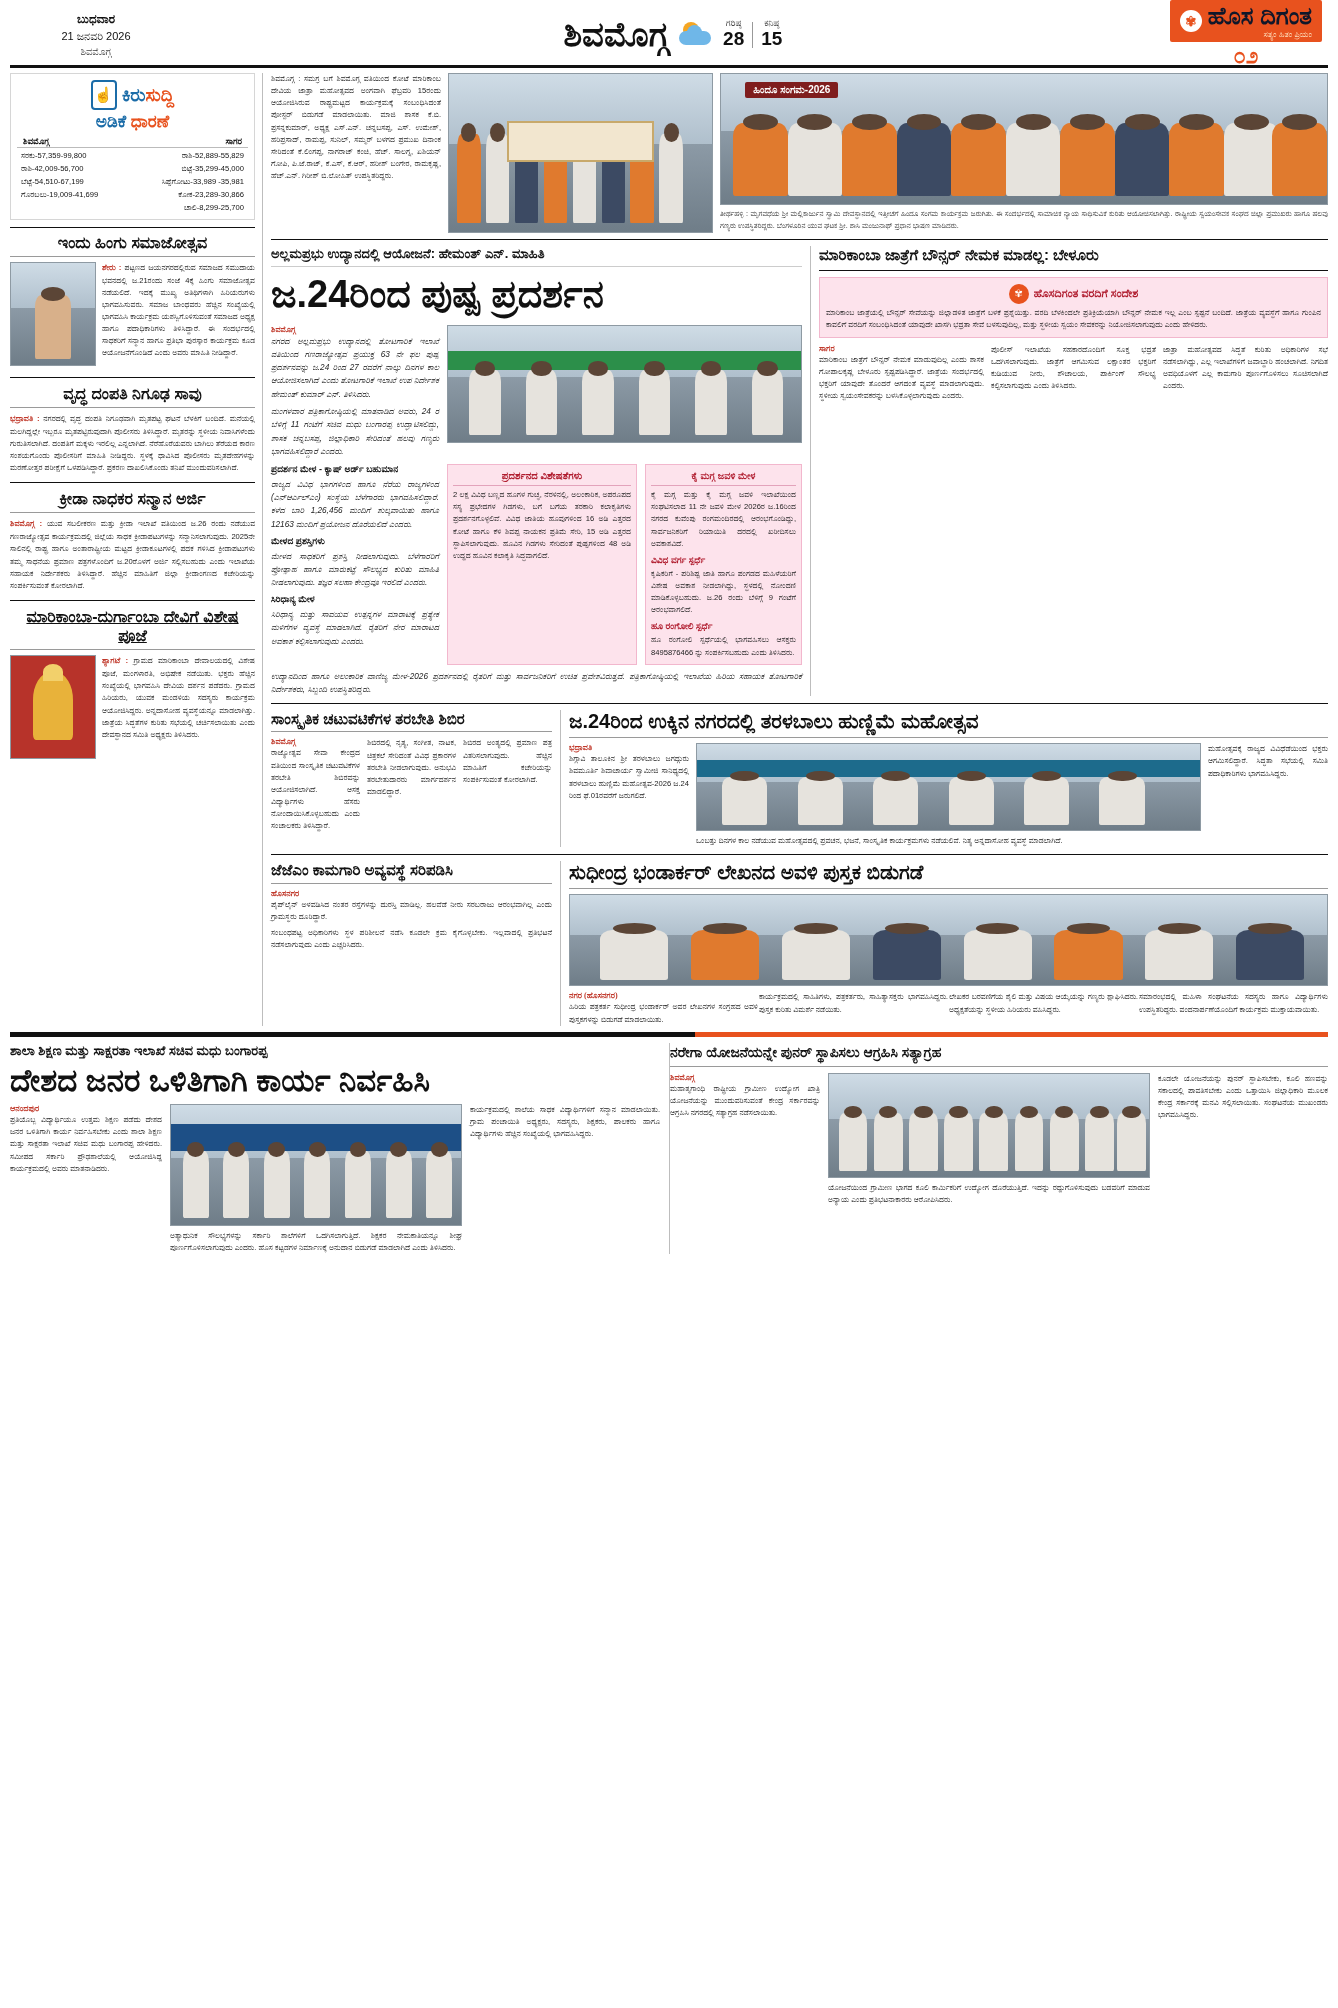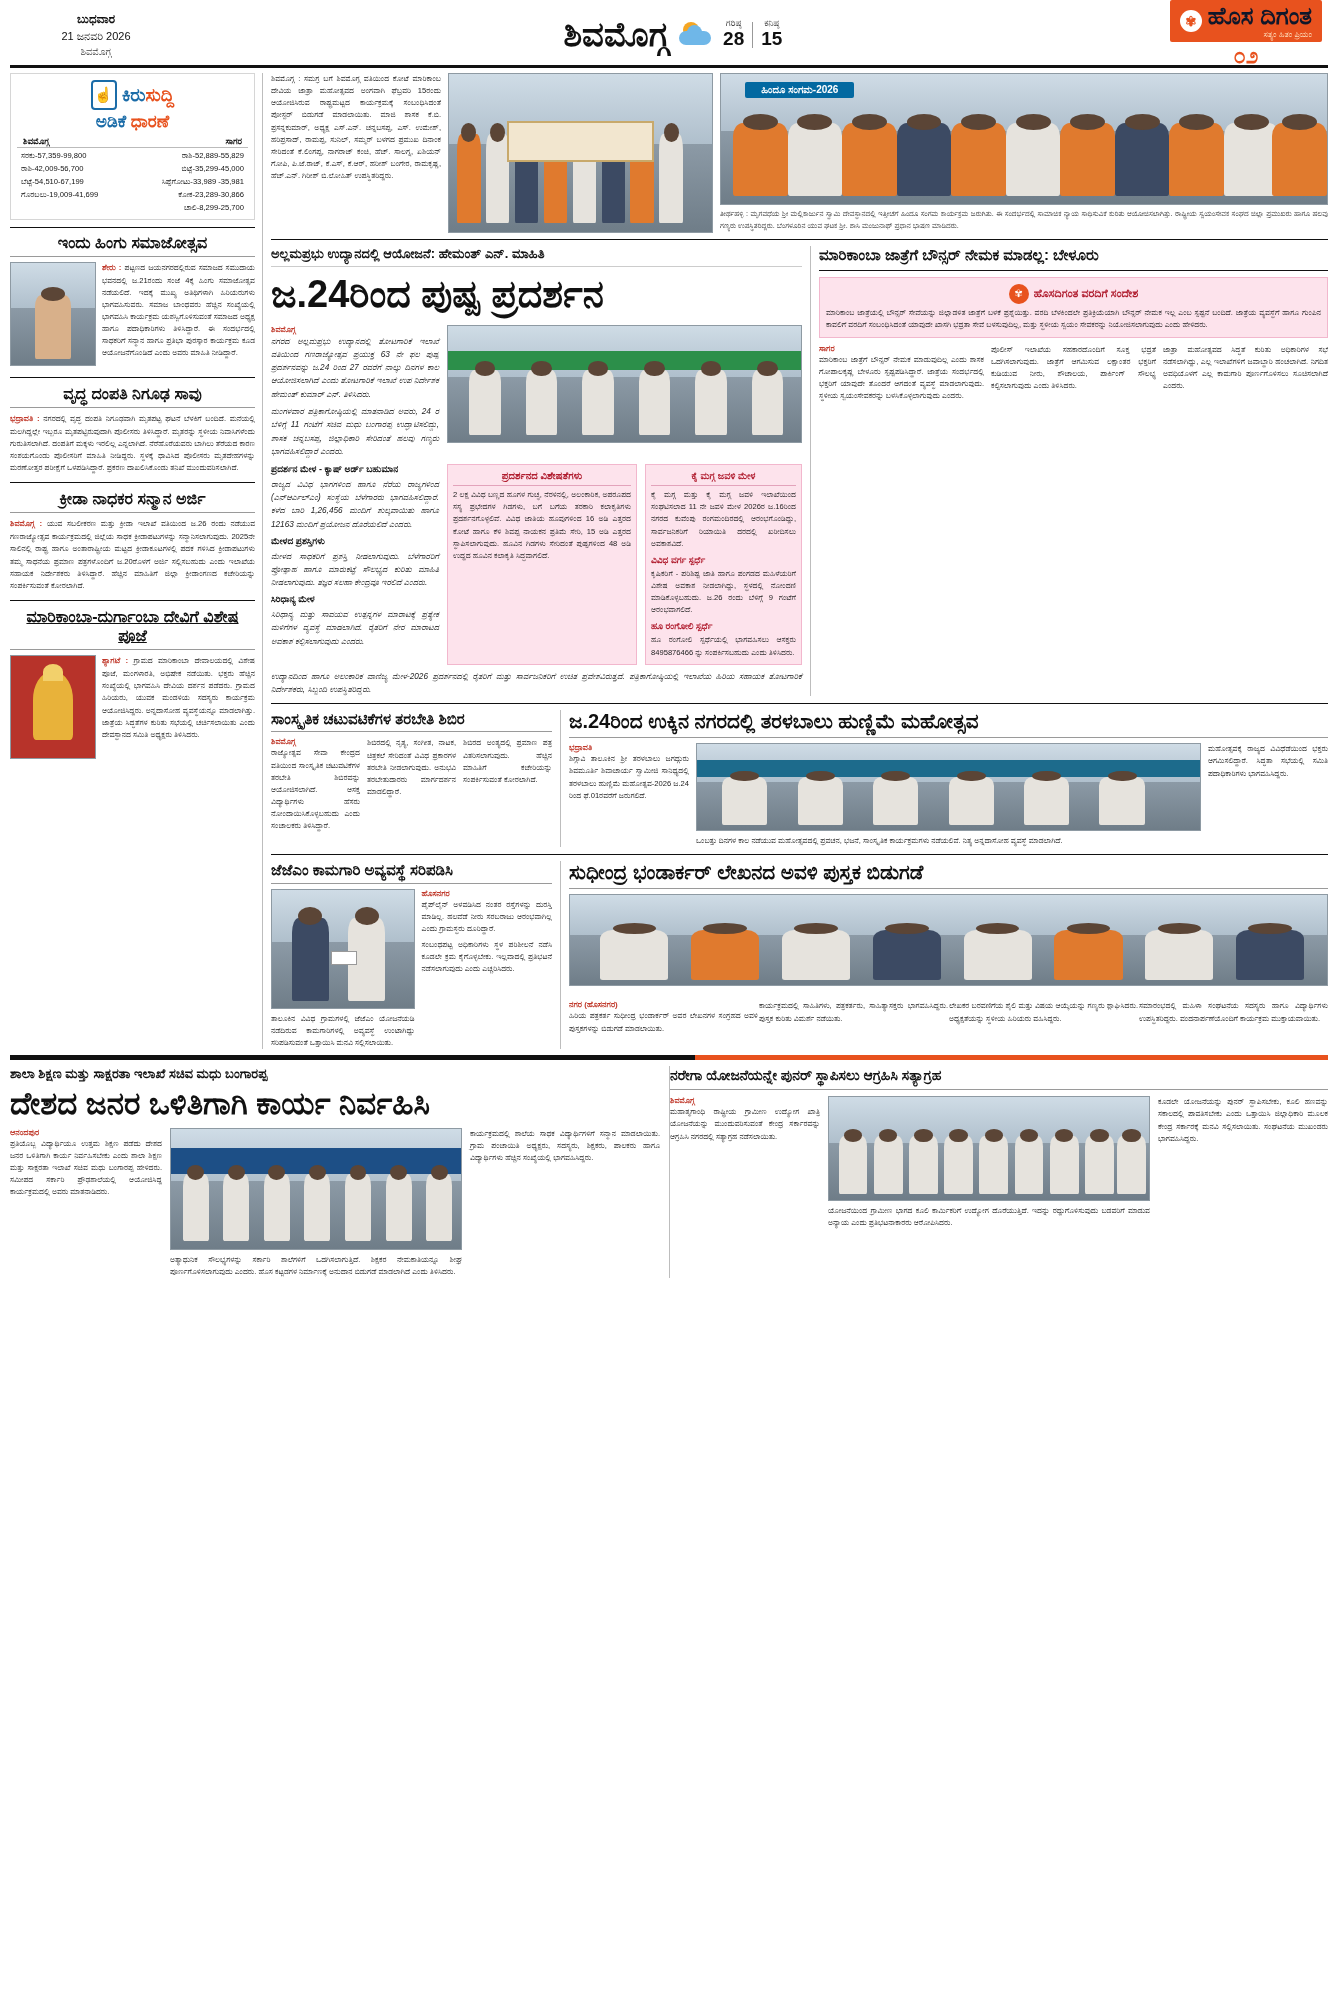--- a/index.html
+++ b/index.html
@@ -220,21 +220,21 @@
           <div class="p w" style="left:47%"></div>
             <div class="p b" style="left:58%"></div>
           <div class="p o" style="left:69%"></div>
             <div class="p w" style="left:80%"></div>
           <div style="position:absolute;left:22%;top:30%;width:56%;height:26%;background:#f2e6cf;border:2px solid #c8a96b;"></div>
         </div>
         <div style="flex:1;">
           <div class="photo" style="width:100%;height:132px;">
             <div class="sky"></div>
               <div class="ground"></div>
-            <div style="position:absolute;left:4%;top:6%;padding:2px 16px;background:#0369a1;color:#fff;font-size:10px;font-weight:bold;border-radius:2px;">ಹಿಂದೂ ಸಂಗಮ-2026</div>
+            <div style="position:absolute;left:4%;top:6%;padding:2px 8px;background:#7f1d1d;color:#fff;font-size:10px;font-weight:bold;border-radius:2px;">ಹಿಂದೂ ಸಂಗಮ-2026</div>
             <div class="p o" style="left:2%"></div>
               <div class="p w" style="left:11%"></div>
             <div class="p o" style="left:20%"></div>
               <div class="p b" style="left:29%"></div>
             <div class="p o" style="left:38%"></div>
               <div class="p w" style="left:47%"></div>
             <div class="p o" style="left:56%"></div>
               <div class="p b" style="left:65%"></div>
             <div class="p o" style="left:74%"></div>
               <div class="p w" style="left:83%"></div>
@@ -377,30 +377,20 @@
       </div>
 
       <div class="rule" style="margin:7px 0 6px;"></div>
 
       <div style="display:flex; gap:8px;">
 
         <div style="width:290px;border-right:1px solid #bdbdbd;padding-right:8px;">
           <div class="hl" style="font-size:15px;">ಜೆಜೆಎಂ ಕಾಮಗಾರಿ ಅವ್ಯವಸ್ಥೆ ಸರಿಪಡಿಸಿ</div>
           <div class="thin" style="margin:4px 0 5px;"></div>
           <div style="display:flex;gap:7px;">
-            <div style="flex:1.1;">
-              <div class="photo" style="width:100%;height:120px;">
-                <div class="sky"></div>
-                  <div class="ground"></div>
-                <div class="p b" style="left:14%;width:26%;height:70%"></div>
-                <div class="p w" style="left:54%;width:26%;height:70%"></div>
-                <div style="position:absolute;left:42%;top:52%;width:18%;height:12%;background:#fff;border:1px solid #999;"></div>
-              </div>
-              <div class="tiny" style="margin-top:4px;">ತಾಲೂಕಿನ ವಿವಿಧ ಗ್ರಾಮಗಳಲ್ಲಿ ಜೆಜೆಎಂ ಯೋಜನೆಯಡಿ ನಡೆದಿರುವ ಕಾಮಗಾರಿಗಳಲ್ಲಿ ಅವ್ಯವಸ್ಥೆ ಉಂಟಾಗಿದ್ದು ಸರಿಪಡಿಸುವಂತೆ ಒತ್ತಾಯಿಸಿ ಮನವಿ ಸಲ್ಲಿಸಲಾಯಿತು.</div>
-            </div>
             <div style="flex:1;">
               <div class="byline">ಹೊಸನಗರ</div>
               <div class="tiny">ಪೈಪ್‌ಲೈನ್ ಅಳವಡಿಸಿದ ನಂತರ ರಸ್ತೆಗಳನ್ನು ದುರಸ್ತಿ ಮಾಡಿಲ್ಲ. ಹಲವೆಡೆ ನೀರು ಸರಬರಾಜು ಆರಂಭವಾಗಿಲ್ಲ ಎಂದು ಗ್ರಾಮಸ್ಥರು ದೂರಿದ್ದಾರೆ.</div>
               <div class="tiny" style="margin-top:4px;">ಸಂಬಂಧಪಟ್ಟ ಅಧಿಕಾರಿಗಳು ಸ್ಥಳ ಪರಿಶೀಲನೆ ನಡೆಸಿ ಕೂಡಲೇ ಕ್ರಮ ಕೈಗೊಳ್ಳಬೇಕು. ಇಲ್ಲವಾದಲ್ಲಿ ಪ್ರತಿಭಟನೆ ನಡೆಸಲಾಗುವುದು ಎಂದು ಎಚ್ಚರಿಸಿದರು.</div>
             </div>
           </div>
         </div>
 
         <div style="flex:1;">
           <div class="hl" style="font-size:20px;">ಸುಧೀಂದ್ರ ಭಂಡಾರ್ಕರ್ ಲೇಖನದ ಅವಳಿ ಪುಸ್ತಕ ಬಿಡುಗಡೆ</div>
@@ -410,21 +400,21 @@
               <div class="ground"></div>
             <div class="p w" style="left:4%"></div>
               <div class="p o" style="left:16%"></div>
             <div class="p w" style="left:28%"></div>
               <div class="p b" style="left:40%"></div>
             <div class="p w" style="left:52%"></div>
               <div class="p o" style="left:64%"></div>
             <div class="p w" style="left:76%"></div>
               <div class="p b" style="left:88%"></div>
           </div>
-          <div style="display:flex;gap:1px;margin-top:14px;">
+          <div style="display:flex;gap:1px;margin-top:5px;font-family:Liberation Serif, serif;">
             <div style="flex:1;">
               <div class="byline">ನಗರ (ಹೊಸನಗರ)</div>
               <div class="tiny">ಹಿರಿಯ ಪತ್ರಕರ್ತ ಸುಧೀಂದ್ರ ಭಂಡಾರ್ಕರ್ ಅವರ ಲೇಖನಗಳ ಸಂಗ್ರಹದ ಅವಳಿ ಪುಸ್ತಕಗಳನ್ನು ಬಿಡುಗಡೆ ಮಾಡಲಾಯಿತು.</div>
             </div>
             <div style="flex:1;">
                 <div class="tiny">ಕಾರ್ಯಕ್ರಮದಲ್ಲಿ ಸಾಹಿತಿಗಳು, ಪತ್ರಕರ್ತರು, ಸಾಹಿತ್ಯಾಸಕ್ತರು ಭಾಗವಹಿಸಿದ್ದರು. ಪುಸ್ತಕ ಕುರಿತು ವಿಮರ್ಶೆ ನಡೆಯಿತು.</div>
               </div>
             <div style="flex:1;">
                 <div class="tiny">ಲೇಖಕರ ಬರವಣಿಗೆಯ ಶೈಲಿ ಮತ್ತು ವಿಷಯ ಆಯ್ಕೆಯನ್ನು ಗಣ್ಯರು ಶ್ಲಾಘಿಸಿದರು. ಅಧ್ಯಕ್ಷತೆಯನ್ನು ಸ್ಥಳೀಯ ಹಿರಿಯರು ವಹಿಸಿದ್ದರು.</div>
               </div>

